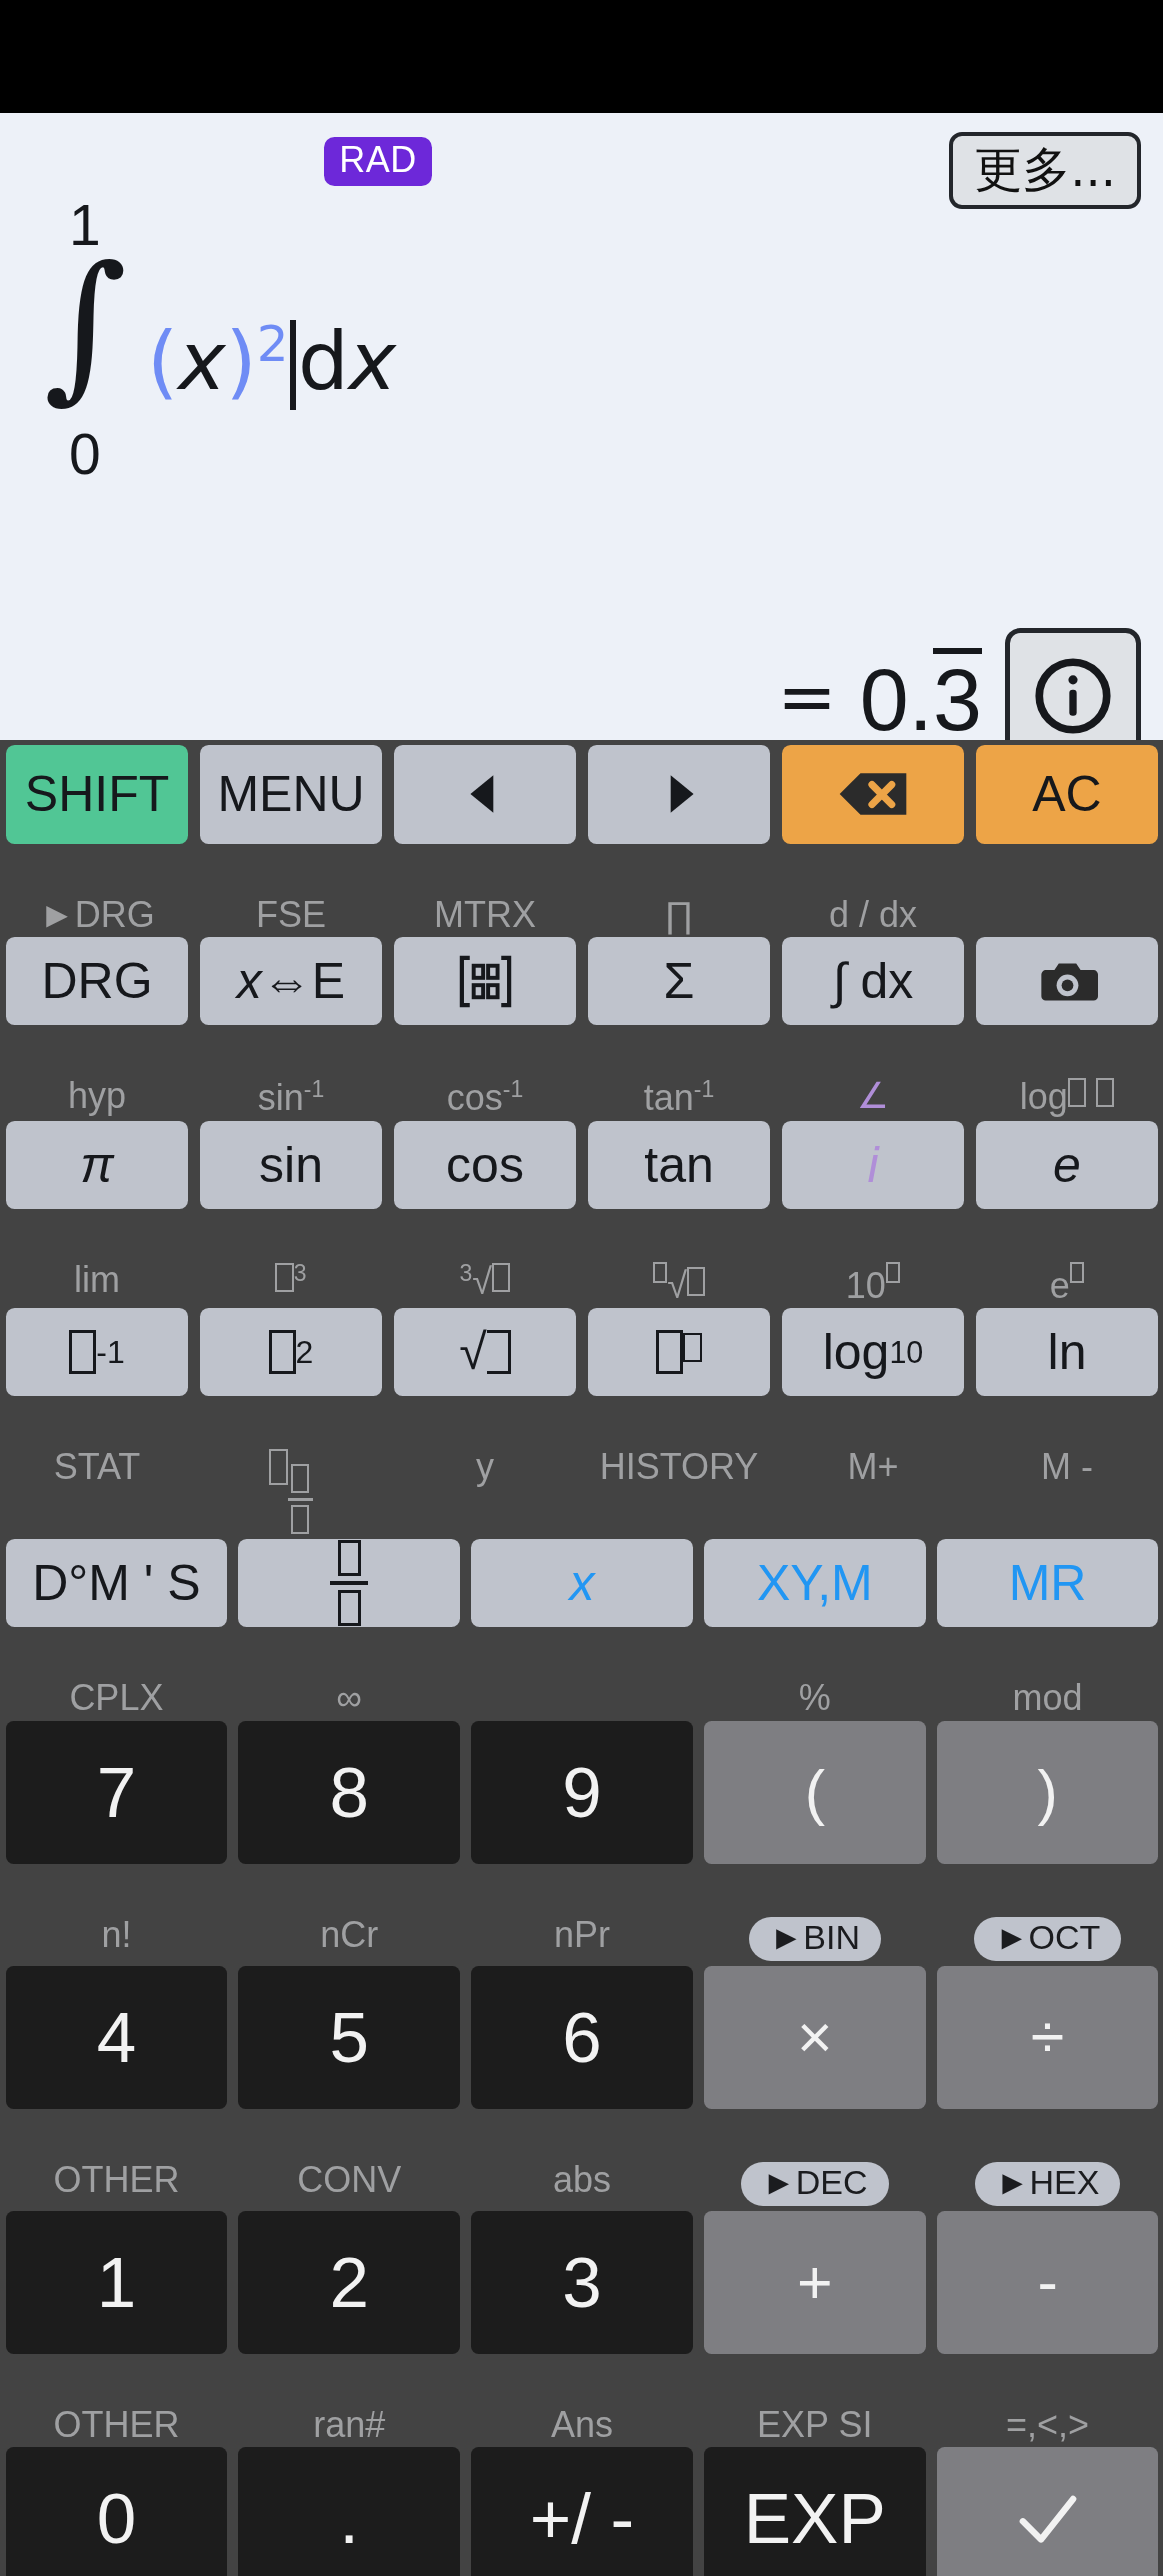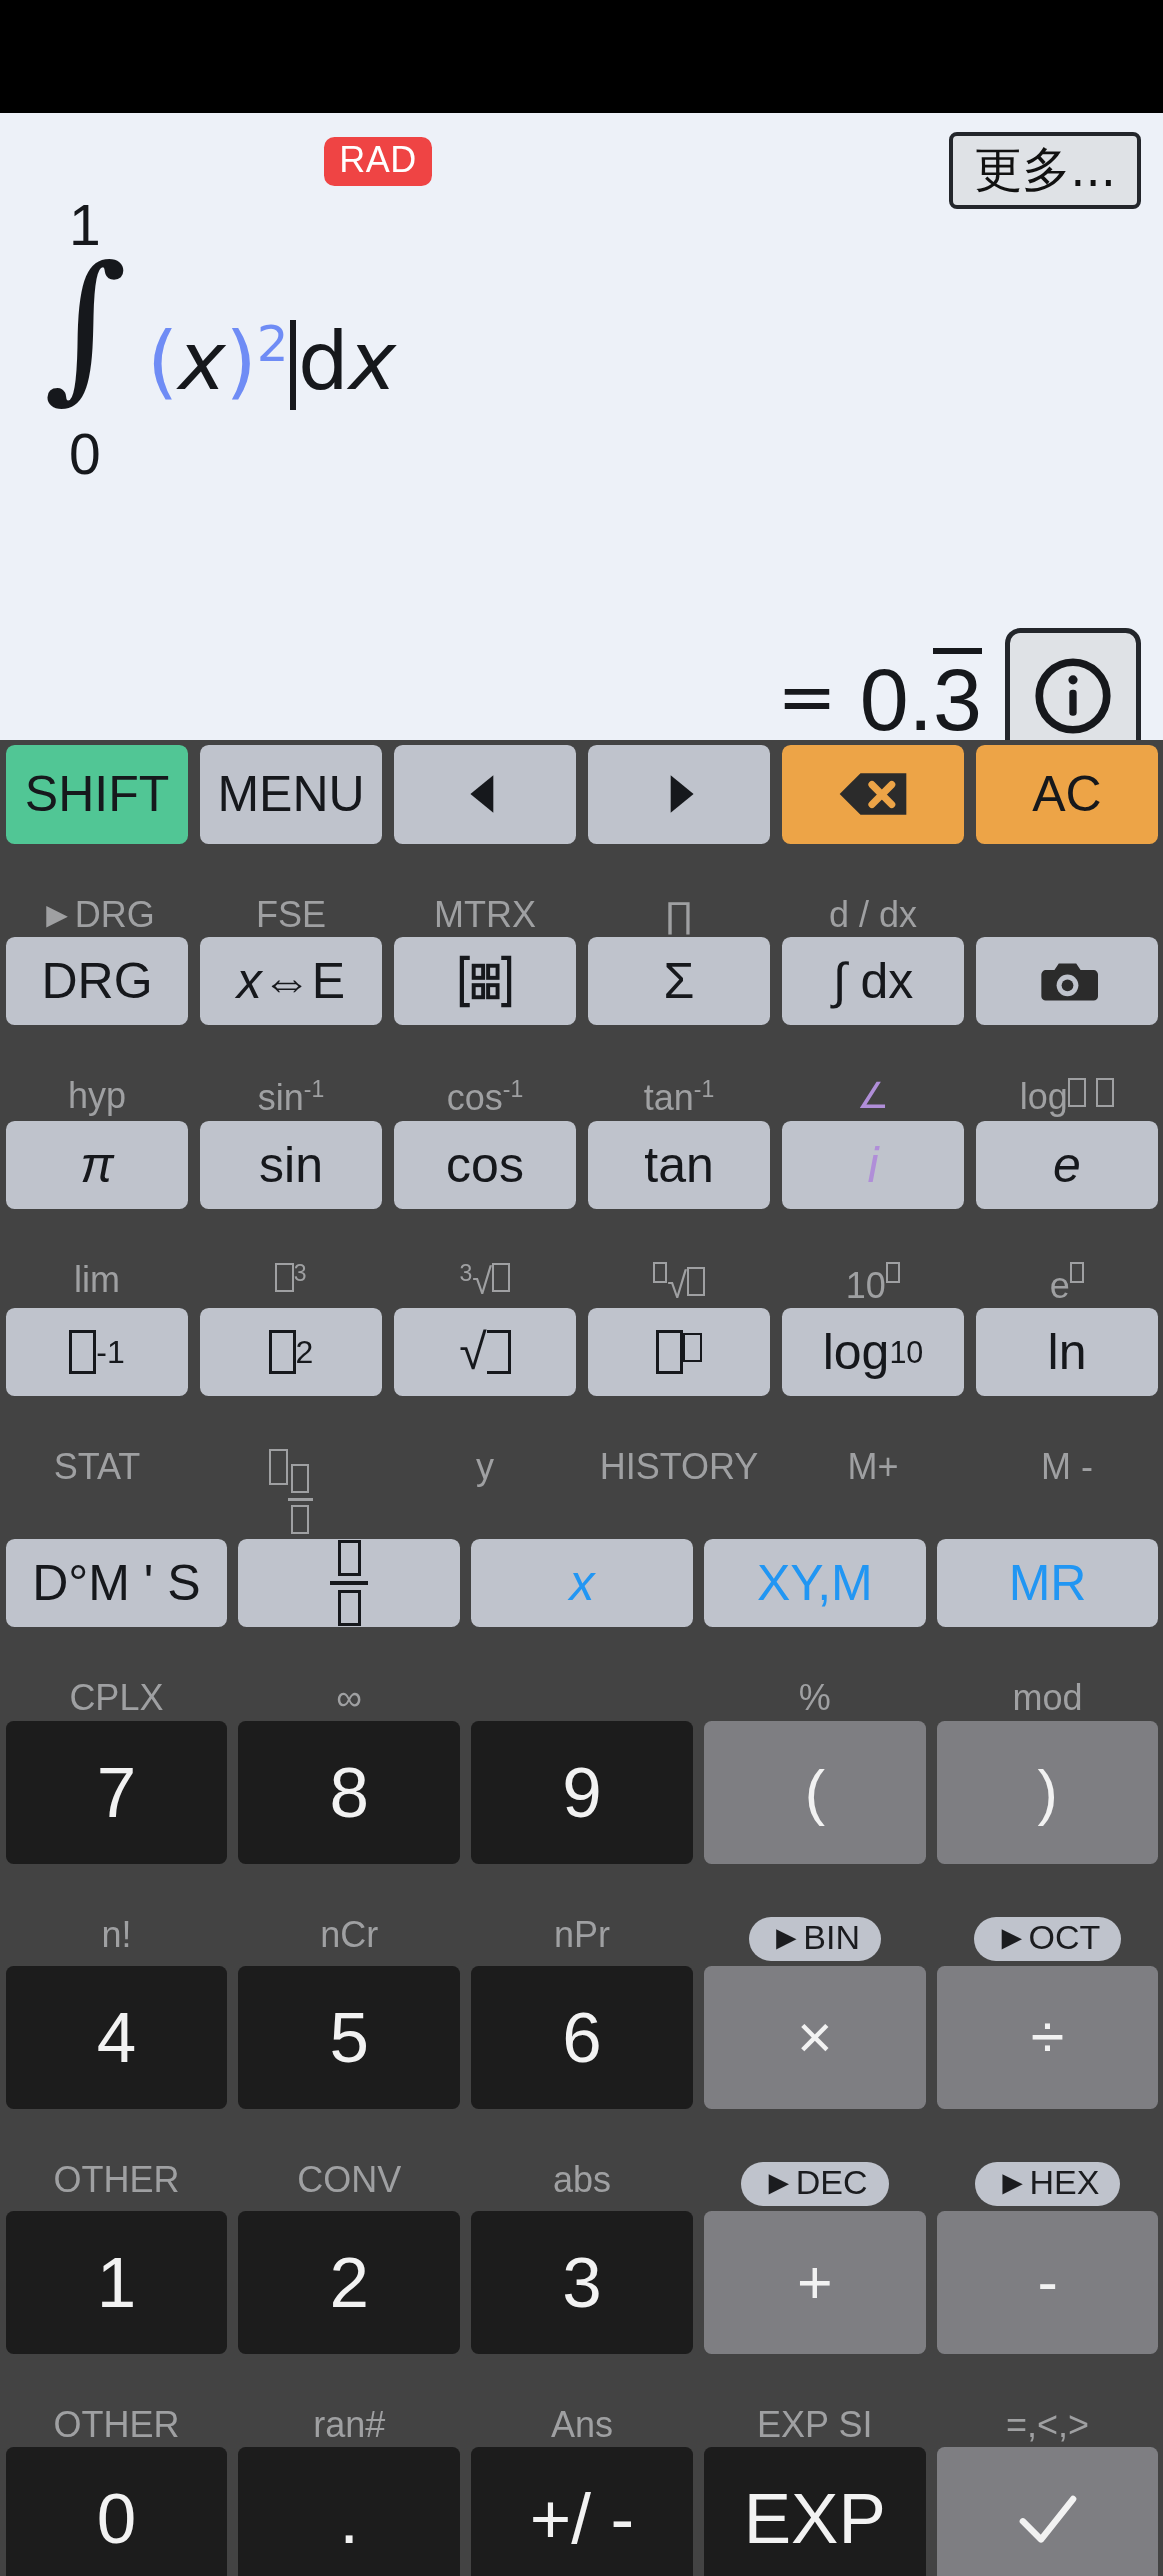--- a/index.html
+++ b/index.html
@@ -4,24 +4,24 @@
 <style>
   html,body{margin:0;padding:0;background:#000;}
   body{width:1164px;height:2576px;font-family:"Liberation Sans",sans-serif;overflow:hidden;}
   #app{position:relative;width:1164px;height:2576px;background:#434343;}
 
   
   .statusbar{position:absolute;left:0;top:0;width:1164px;height:113px;background:#000;}
 
   
   .display{position:absolute;left:0;top:113px;width:1164px;height:668px;background:#edf1f8;}
-  .rad-badge{position:absolute;left:324px;top:24px;background:#ef4444;color:#fff;
+  .rad-badge{position:absolute;left:324px;top:24px;background:#6d28d9;color:#fff;
     font-size:36px;padding:4.8px 15.3px 8.6px;border-radius:10.5px;letter-spacing:0.5px;line-height:1;}
   .more-btn{position:absolute;right:23px;top:19px;background:#dfe2e6;border:4.8px solid #23262b;
-    border-radius:8px;padding:8.6px 21px 12.4px;font-size:48px;color:#111;line-height:1;
+    border-radius:13px;padding:8.6px 21px 12.4px;font-size:48px;color:#111;line-height:1;
     font-family:"DejaVu Sans",sans-serif;}
 
   .expr{position:absolute;left:44px;top:84px;color:#16181c;}
   .expr .intblock{position:relative;display:inline-block;vertical-align:middle;height:286px;width:80px;}
   .expr .lim-top{position:absolute;left:25px;top:0;font-size:57px;line-height:1;}
   .expr .lim-bot{position:absolute;left:25px;bottom:0;font-size:57px;line-height:1;}
   .expr .intsign{position:absolute;left:0px;top:48px;font-size:160px;line-height:1;
     font-family:"DejaVu Serif",serif;}
   .expr .body{position:absolute;left:103px;top:122px;font-size:80px;line-height:1;white-space:nowrap;
     font-family:"DejaVu Sans",sans-serif;}

